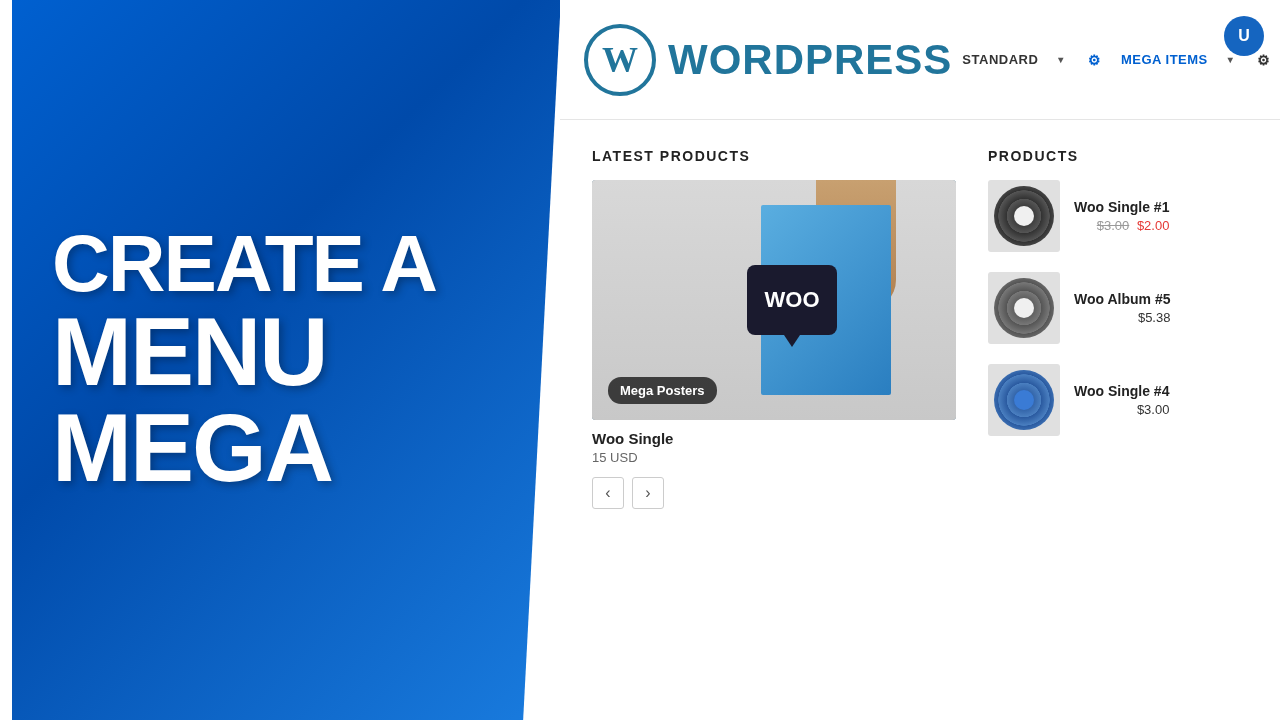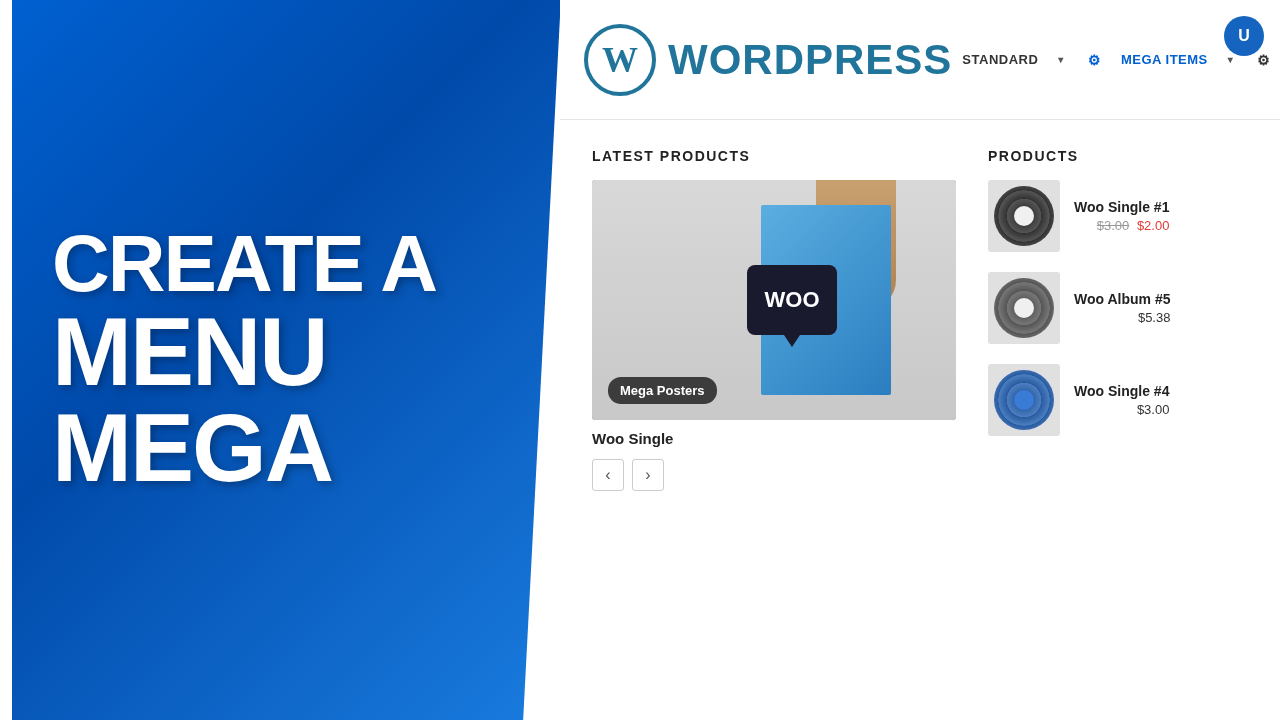--- a/index.html
+++ b/index.html
@@ -381,20 +381,21 @@
           <div class="poster-blue-panel"></div>
 
           <div class="poster-woo-bubble">
             <span class="woo-text">WOO</span>
           </div>
         </div>
         <div class="product-badge">Mega Posters</div>
       </div>
 
       <div class="product-name">Woo Single</div>
+      <div class="product-price">15 USD</div>
 
       <div class="carousel-controls">
         <button class="carousel-btn">‹</button>
         <button class="carousel-btn">›</button>
       </div>
     </div>
 
     <div class="col-products">
       <div class="col-section-title">PRODUCTS</div>
 

